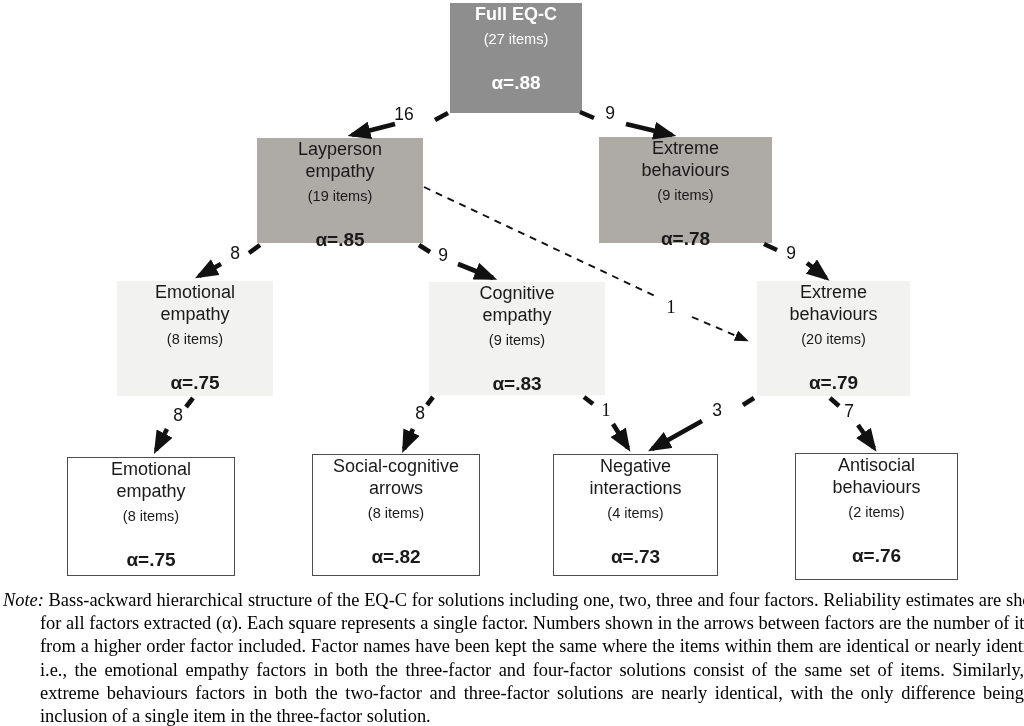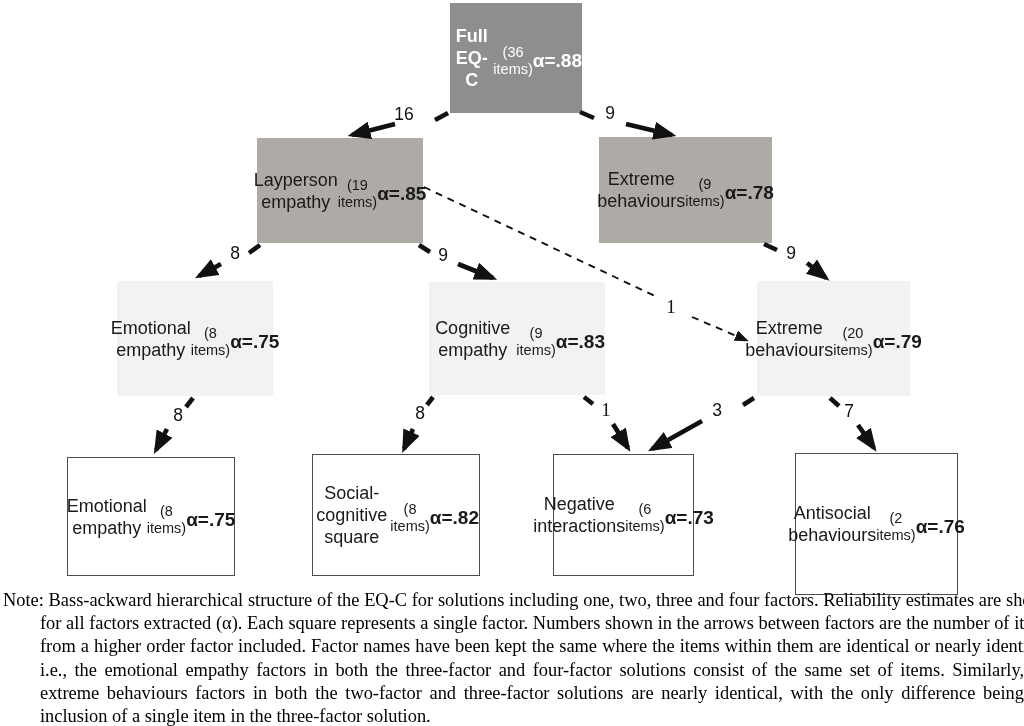--- a/index.html
+++ b/index.html
@@ -1,46 +1,46 @@
 <!DOCTYPE html>
 <html style="--level1-fill: #8e8e8e; --level1-text: #ffffff; --level2-fill: #aeaaa6; --level3-fill: #f2f2f1; --level4-fill: #ffffff; --level4-border: #4d4d4d; --arrow-color: #111111; --text-color: #1a1a1a;"><head>
 <meta charset="utf-8">
 <style>
   html,body{margin:0;padding:0;background:#fff;}
   body{width:1024px;height:726px;position:relative;overflow:hidden;
        font-family:"Liberation Sans",sans-serif;color:var(--text-color,#1a1a1a);}
   .stage{position:absolute;inset:0;}
-  .box{position:absolute;display:flex;flex-direction:row;align-items:center;
-       justify-content:center;text-align:center;box-sizing:border-box;line-height:1;}
+  .box{position:absolute;display:flex;flex-direction:column;align-items:center;
+       text-align:center;box-sizing:border-box;line-height:1;}
   .box .title{font-size:18px;line-height:22px;max-width:140px;}
   .box .items{font-size:14.5px;line-height:17px;margin-top:6px;}
-  .box .alpha{font-size:19px;line-height:21px;font-weight:700;margin-top:5px;}
+  .box .alpha{font-size:19px;line-height:21px;font-weight:700;margin-top:24px;}
   .lvl1{background:var(--level1-fill,#8e8e8e);color:var(--level1-text,#fff);}
   .lvl1 .title{font-weight:700;}
   .lvl2{background:var(--level2-fill,#aeaaa6);}
   .lvl3{background:var(--level3-fill,#f2f2f1);}
   .lvl4{background:var(--level4-fill,#fff);border:1.6px solid var(--level4-border,#4d4d4d);}
   svg.arrows{position:absolute;left:0;top:0;pointer-events:none;}
   svg .stub,svg .arrowline{stroke:var(--arrow-color,#111);stroke-width:4.6;fill:none;}
   svg .dashline{stroke:var(--arrow-color,#111);stroke-width:1.9;stroke-dasharray:7 6;fill:none;}
   svg text{font-family:"Liberation Sans",sans-serif;font-size:17.5px;fill:#111;}
   svg text.serif{font-family:"Liberation Serif",serif;font-size:19px;}
   .note{position:absolute;left:3px;top:589px;width:1014px;margin:0;
         font-family:"Liberation Serif",serif;font-size:18.4px;line-height:23.2px;
         text-align:justify;color:#000;padding-left:37px;text-indent:-37px;}
-  .note .note-label{}
+  .note .note-label{font-style:italic;}
 </style>
 </head>
 <body>
 
 <div class="stage">
 
   <div class="box lvl1" style="left:450px;top:3px;width:132px;height:110px">
     <div class="title">Full EQ-C</div>
-    <div class="items">(36 items)</div>
+    <div class="items">(27 items)</div>
     <div class="alpha">α=.88</div>
   </div>
 
   <div class="box lvl2" style="left:257px;top:138px;width:166px;height:105px">
     <div class="title">Layperson empathy</div>
     <div class="items">(19 items)</div>
     <div class="alpha">α=.85</div>
   </div>
 
   <div class="box lvl2" style="left:599px;top:137px;width:173px;height:106px">
@@ -67,32 +67,32 @@
     <div class="alpha">α=.79</div>
   </div>
 
   <div class="box lvl4" style="left:67px;top:457px;width:168px;height:119px">
     <div class="title">Emotional empathy</div>
     <div class="items">(8 items)</div>
     <div class="alpha">α=.75</div>
   </div>
 
   <div class="box lvl4" style="left:312px;top:454px;width:168px;height:122px">
-    <div class="title">Social-cognitive square</div>
+    <div class="title">Social-cognitive arrows</div>
     <div class="items">(8 items)</div>
     <div class="alpha">α=.82</div>
   </div>
 
-  <div class="box lvl4" style="left:553px;top:454px;width:141px;height:122px">
+  <div class="box lvl4" style="left:553px;top:454px;width:165px;height:122px">
     <div class="title">Negative interactions</div>
-    <div class="items">(6 items)</div>
+    <div class="items">(4 items)</div>
     <div class="alpha">α=.73</div>
   </div>
 
-  <div class="box lvl4" style="left:795px;top:453px;width:163px;height:142px">
+  <div class="box lvl4" style="left:795px;top:453px;width:163px;height:127px">
     <div class="title">Antisocial behaviours</div>
     <div class="items">(2 items)</div>
     <div class="alpha">α=.76</div>
   </div>
 
   <svg class="arrows" width="1024" height="590" viewBox="0 0 1024 590">
     <defs>
       <marker id="ah-bold" markerUnits="userSpaceOnUse" markerWidth="23" markerHeight="18" refX="18.5" refY="9" orient="auto">
         <path d="M0,0 L23,9 L0,18 Z" fill="#111"></path>
       </marker>

